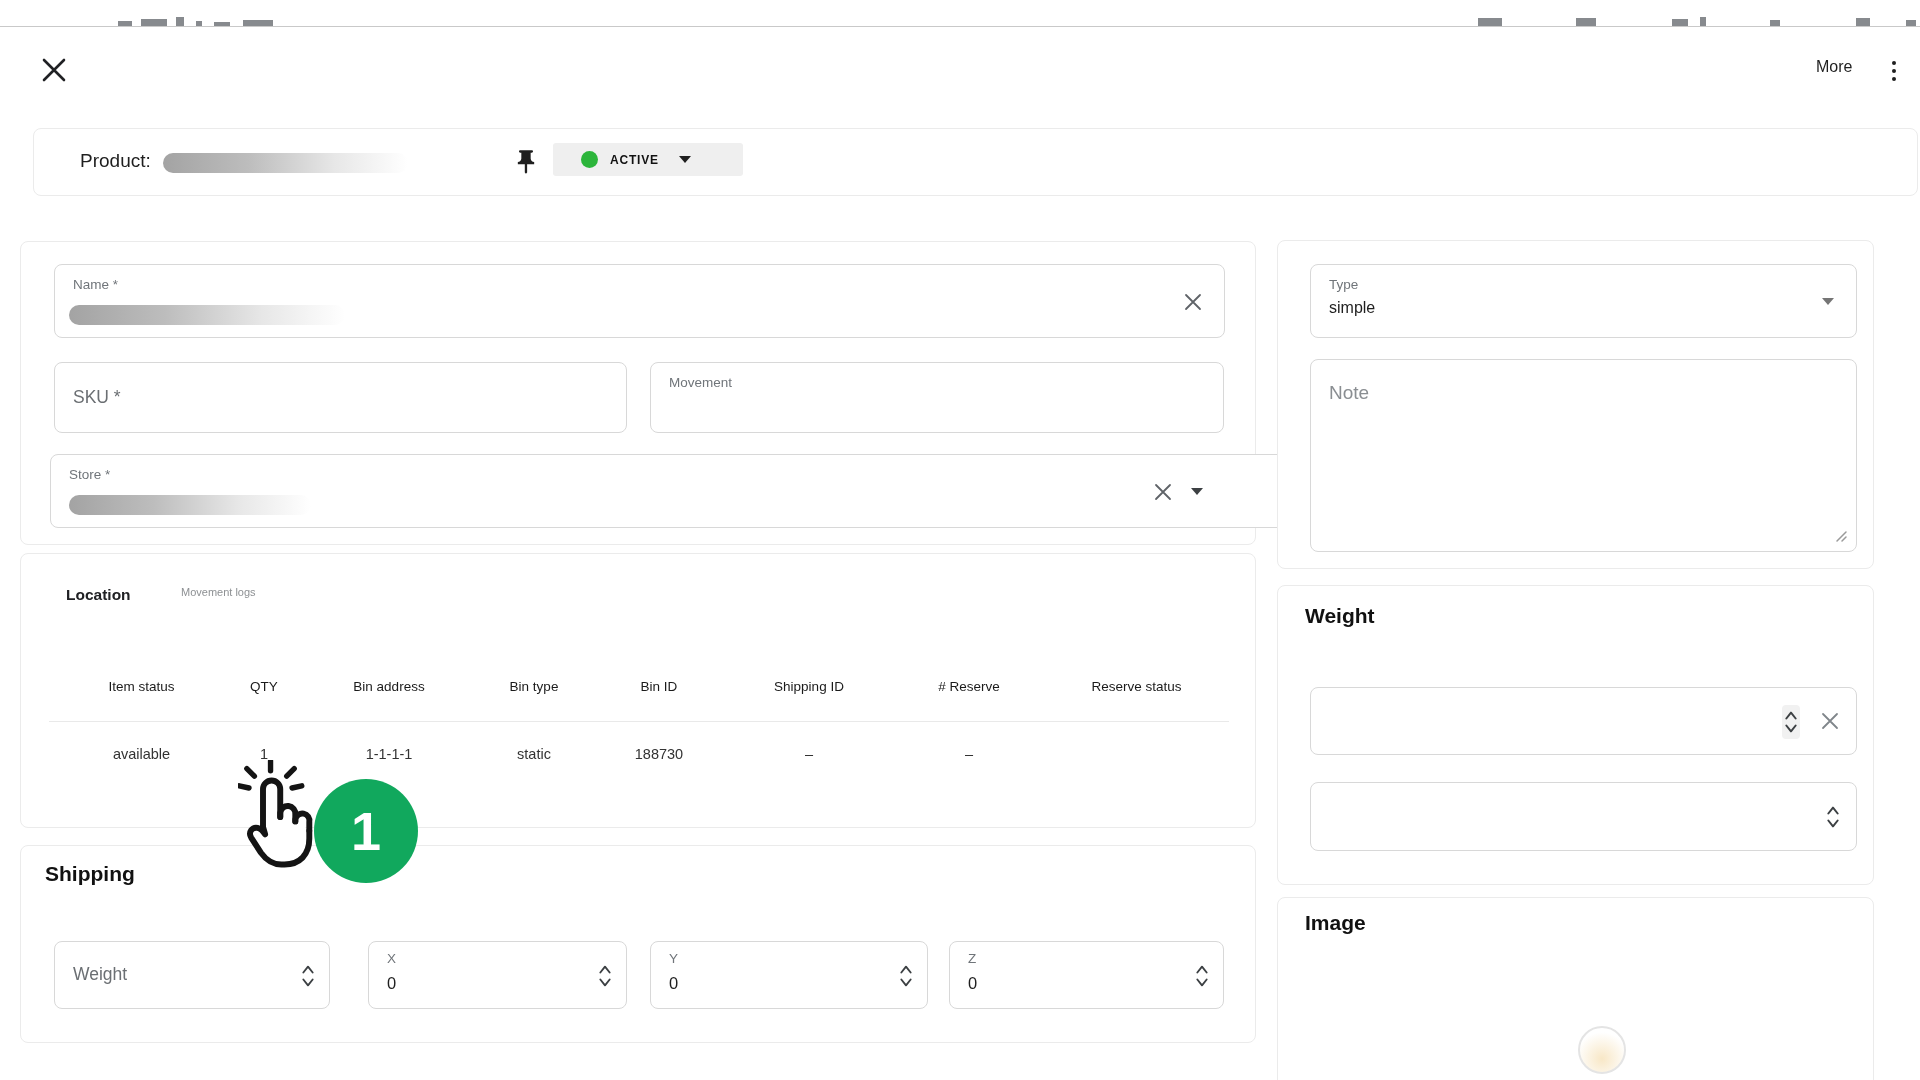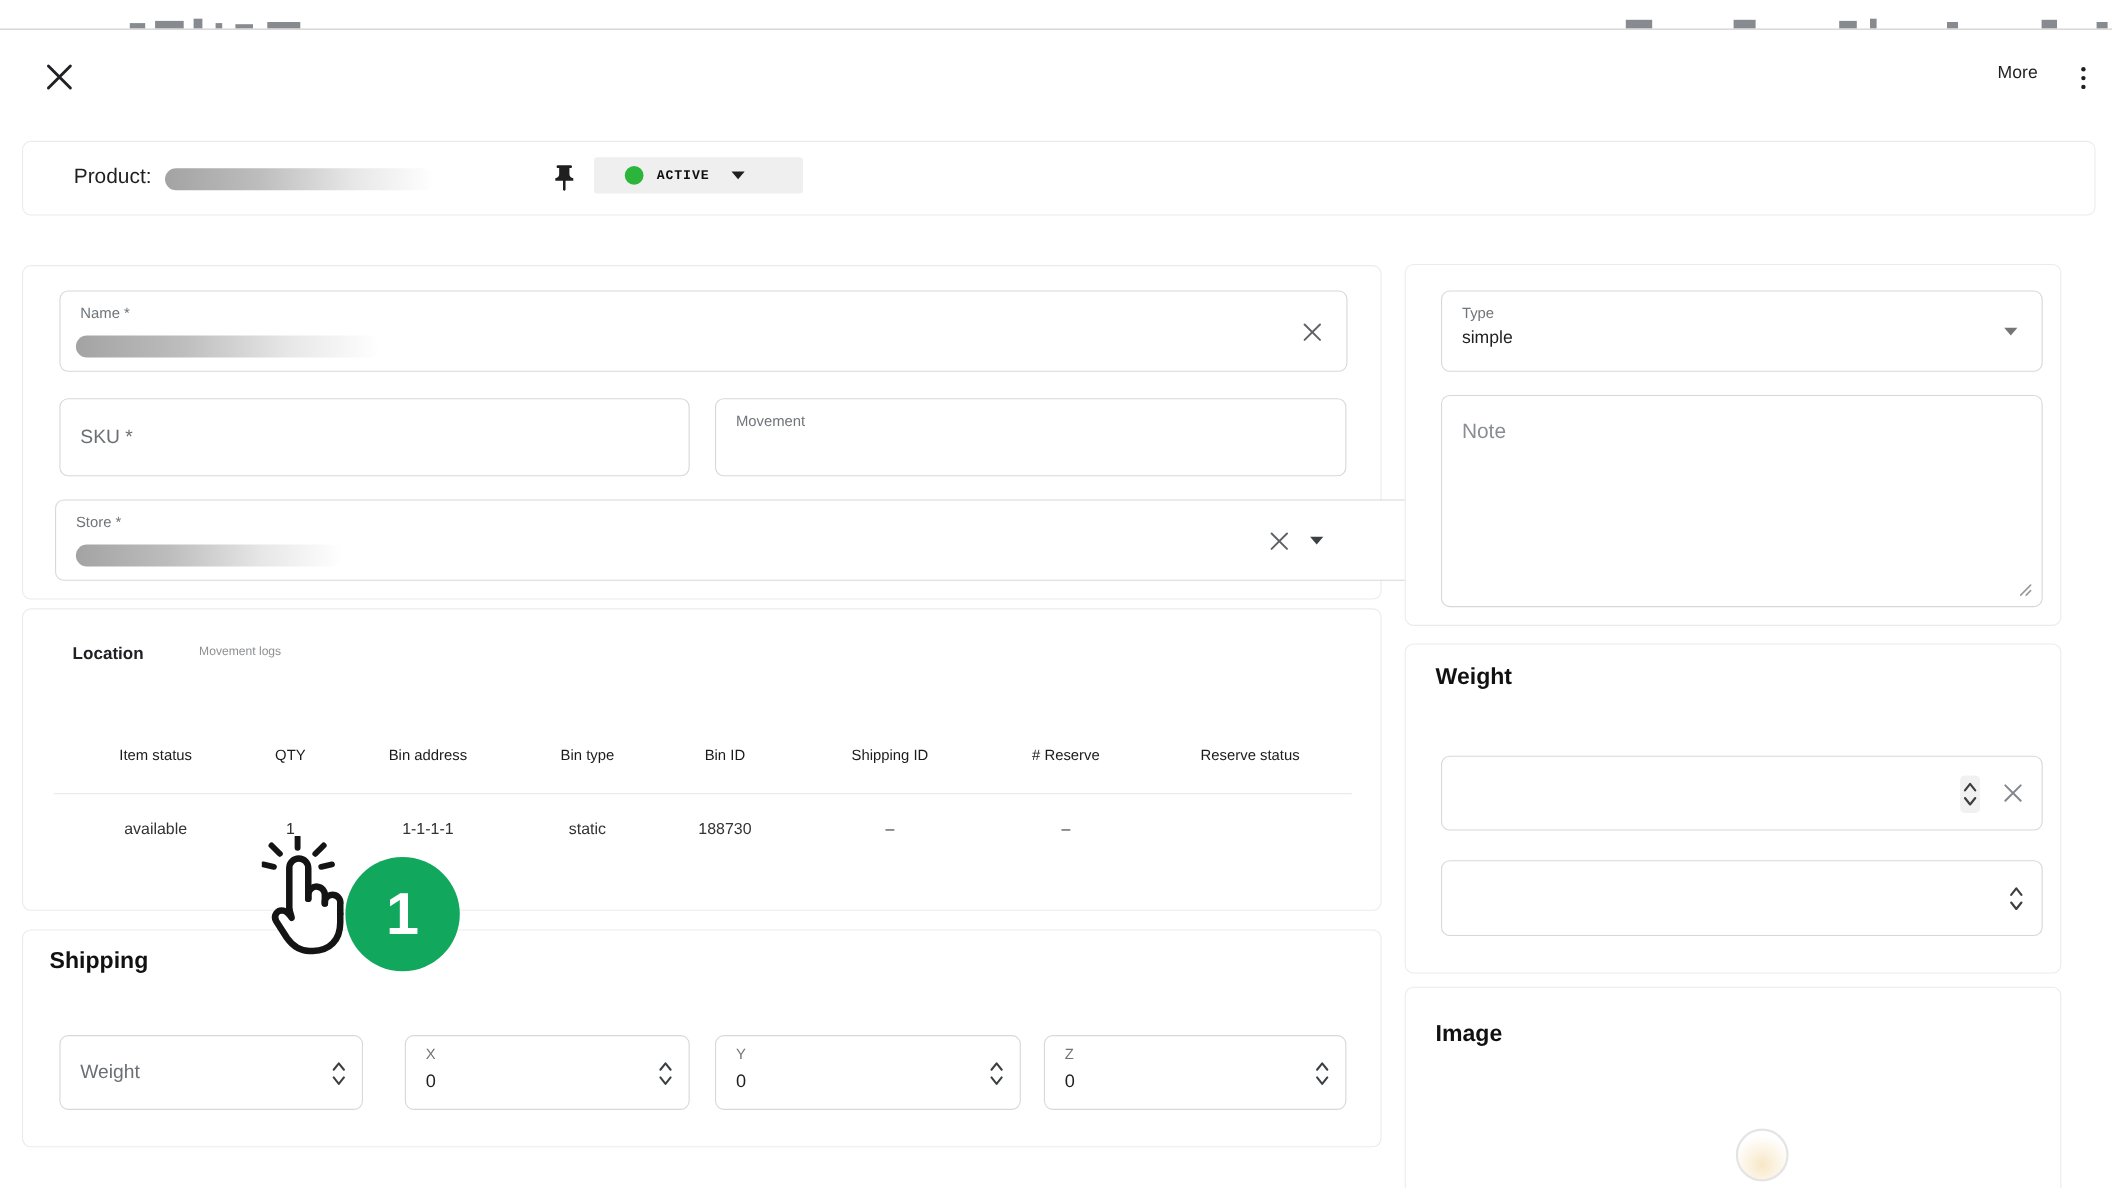--- a/index.html
+++ b/index.html
@@ -28,21 +28,21 @@
             background:linear-gradient(to right,#a3a3a3 0%,#bdbdbd 35%,#e7e7e7 70%,#ffffff 100%); }
   .xicon  { position:absolute; width:24px; height:24px; cursor:pointer; }
   .caret  { position:absolute; width:0; height:0; border-left:6px solid transparent;
             border-right:6px solid transparent; border-top:7px solid #5f6368; cursor:pointer; }
   .stepper{ position:absolute; width:14px; height:26px; cursor:pointer; }
   .heading{ position:absolute; font-size:21px; font-weight:700; color:#111; }
 
   
   .prod-label { position:absolute; left:46px; top:21px; font-size:19px; }
   .status-badge { position:absolute; left:519px; top:14px; width:190px; height:33px; background:#efefef;
-                  border-radius:3px; display:flex; align-items:center; padding:0 16px 0 28px; gap:12px; cursor:pointer;font-family:Liberation Mono, monospace; }
+                  border-radius:3px; display:flex; align-items:center; padding:0 16px 0 28px; gap:12px; cursor:pointer; }
   .status-dot { width:17px; height:17px; border-radius:50%; }
   .status-text{ font-size:12px; font-weight:700; letter-spacing:.8px; color:#111; }
   .badge-caret{ width:0; height:0; border-left:6px solid transparent; border-right:6px solid transparent;
                 border-top:7px solid #1f1f1f; margin-left:8px; }
 
   
   .tab-active   { position:absolute; font-size:15.5px; font-weight:600; color:#202124; cursor:pointer; }
   .tab-inactive { position:absolute; font-size:11px; color:#8d9093; cursor:pointer; }
 
   
@@ -88,21 +88,21 @@
 <svg class="abs close-btn" viewBox="0 0 32 32">
   <path d="M6 6 L26 26 M26 6 L6 26" stroke="#202124" stroke-width="2.6" stroke-linecap="round" fill="none"></path>
 </svg>
 <div class="abs more-btn">More</div>
 <div class="kebab abs">
     <i></i>
     <i></i>
     <i></i>
   </div>
 
-<div class="card" style="left:20px;top:128px;width:1885px;height:68px">
+<div class="card" style="left:33px;top:128px;width:1885px;height:68px">
   <div class="prod-label">Product:</div>
   <div class="blurbar" style="left:129px;top:24px;width:245px"></div>
   <svg class="abs" style="left:478px;top:19px" width="28" height="28" viewBox="0 0 24 24">
     <path fill="#1f1f1f" d="M16 9V4h1c.55 0 1-.45 1-1s-.45-1-1-1H7c-.55 0-1 .45-1 1s.45 1 1 1h1v5c0 1.66-1.34 3-3 3v2h5.97v7l1 1 1-1v-7H19v-2c-1.66 0-3-1.34-3-3z"></path>
   </svg>
   <div class="status-badge">
     <span class="status-dot" style="background:#2cb53b"></span>
     <span class="status-text">ACTIVE</span>
     <span class="badge-caret"></span>
   </div>
@@ -247,15 +247,15 @@
   </div>
 
   <div class="field" style="left:32px;top:196px;width:547px;height:69px">
     <svg class="stepper" style="right:16px;top:21px" viewBox="0 0 12 22">
       <path d="M2 8 L6 3 L10 8 M2 14 L6 19 L10 14" stroke="#3c4043" stroke-width="1.7" fill="none" stroke-linecap="round" stroke-linejoin="round"></path>
     </svg>
   </div>
 </div>
 
 <div class="card" style="left:1277px;top:897px;width:597px;height:200px">
-  <div class="heading" style="left:27px;top:30px">Image</div>
+  <div class="heading" style="left:27px;top:13px">Image</div>
   <div class="img-circle"></div>
 </div>
 
 </body></html>

